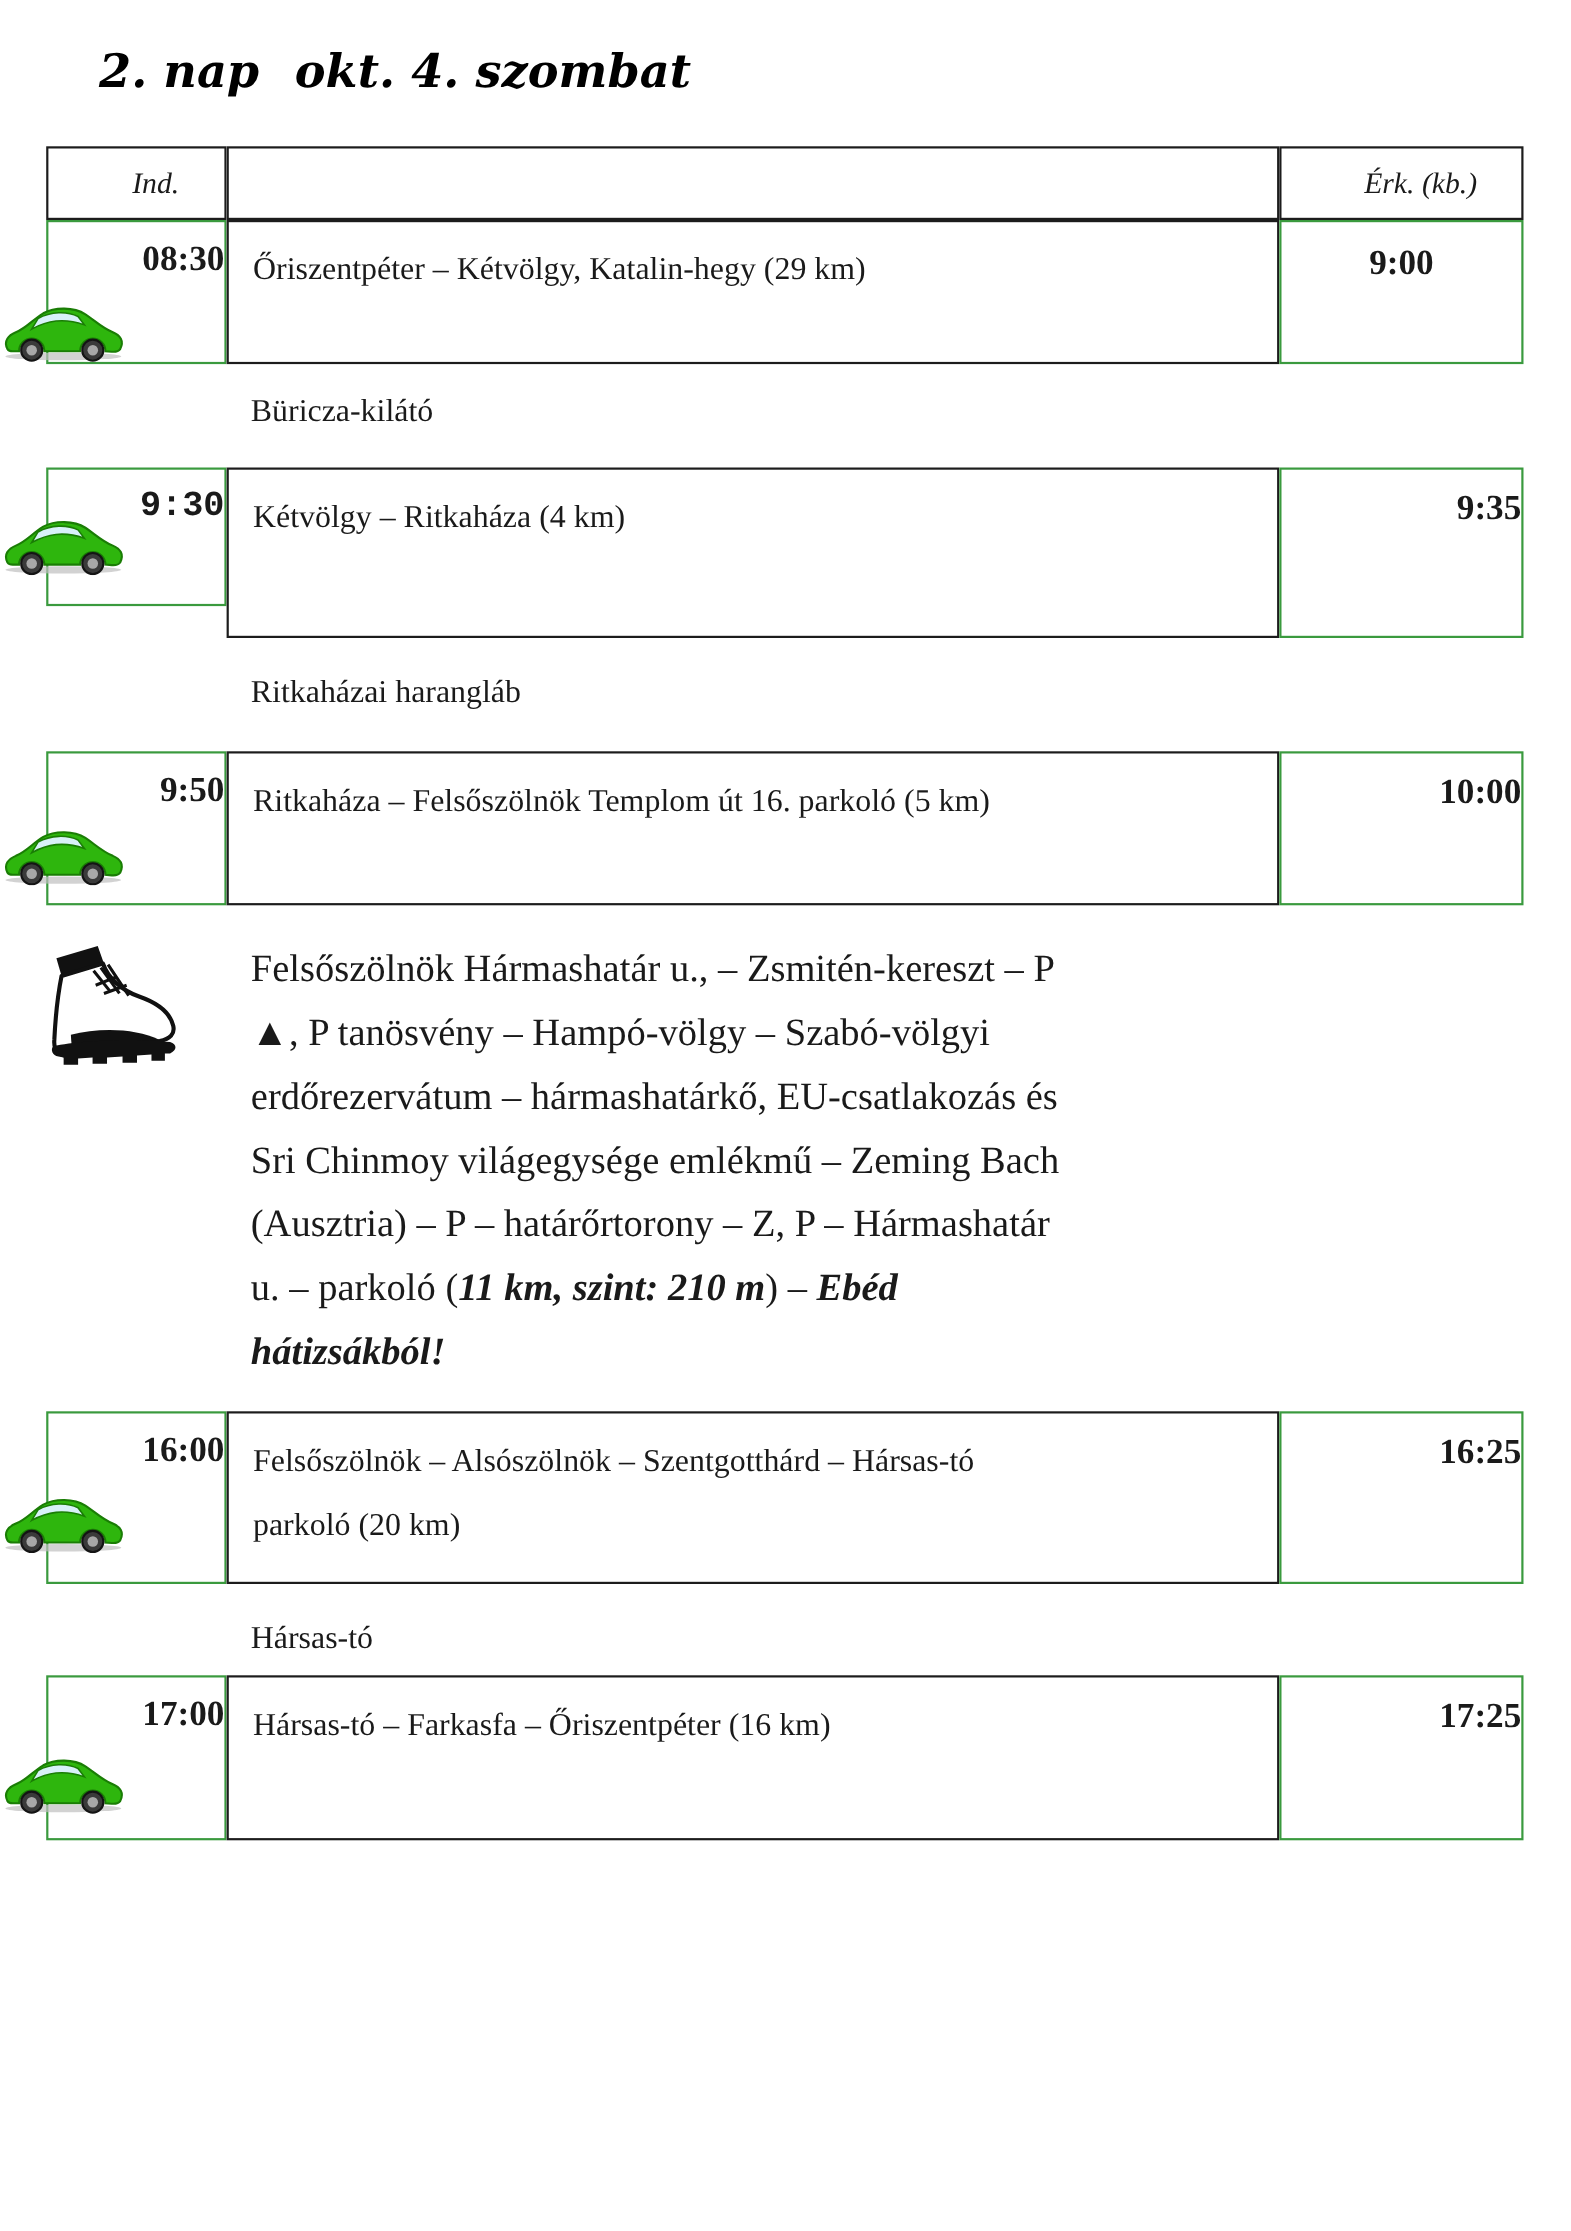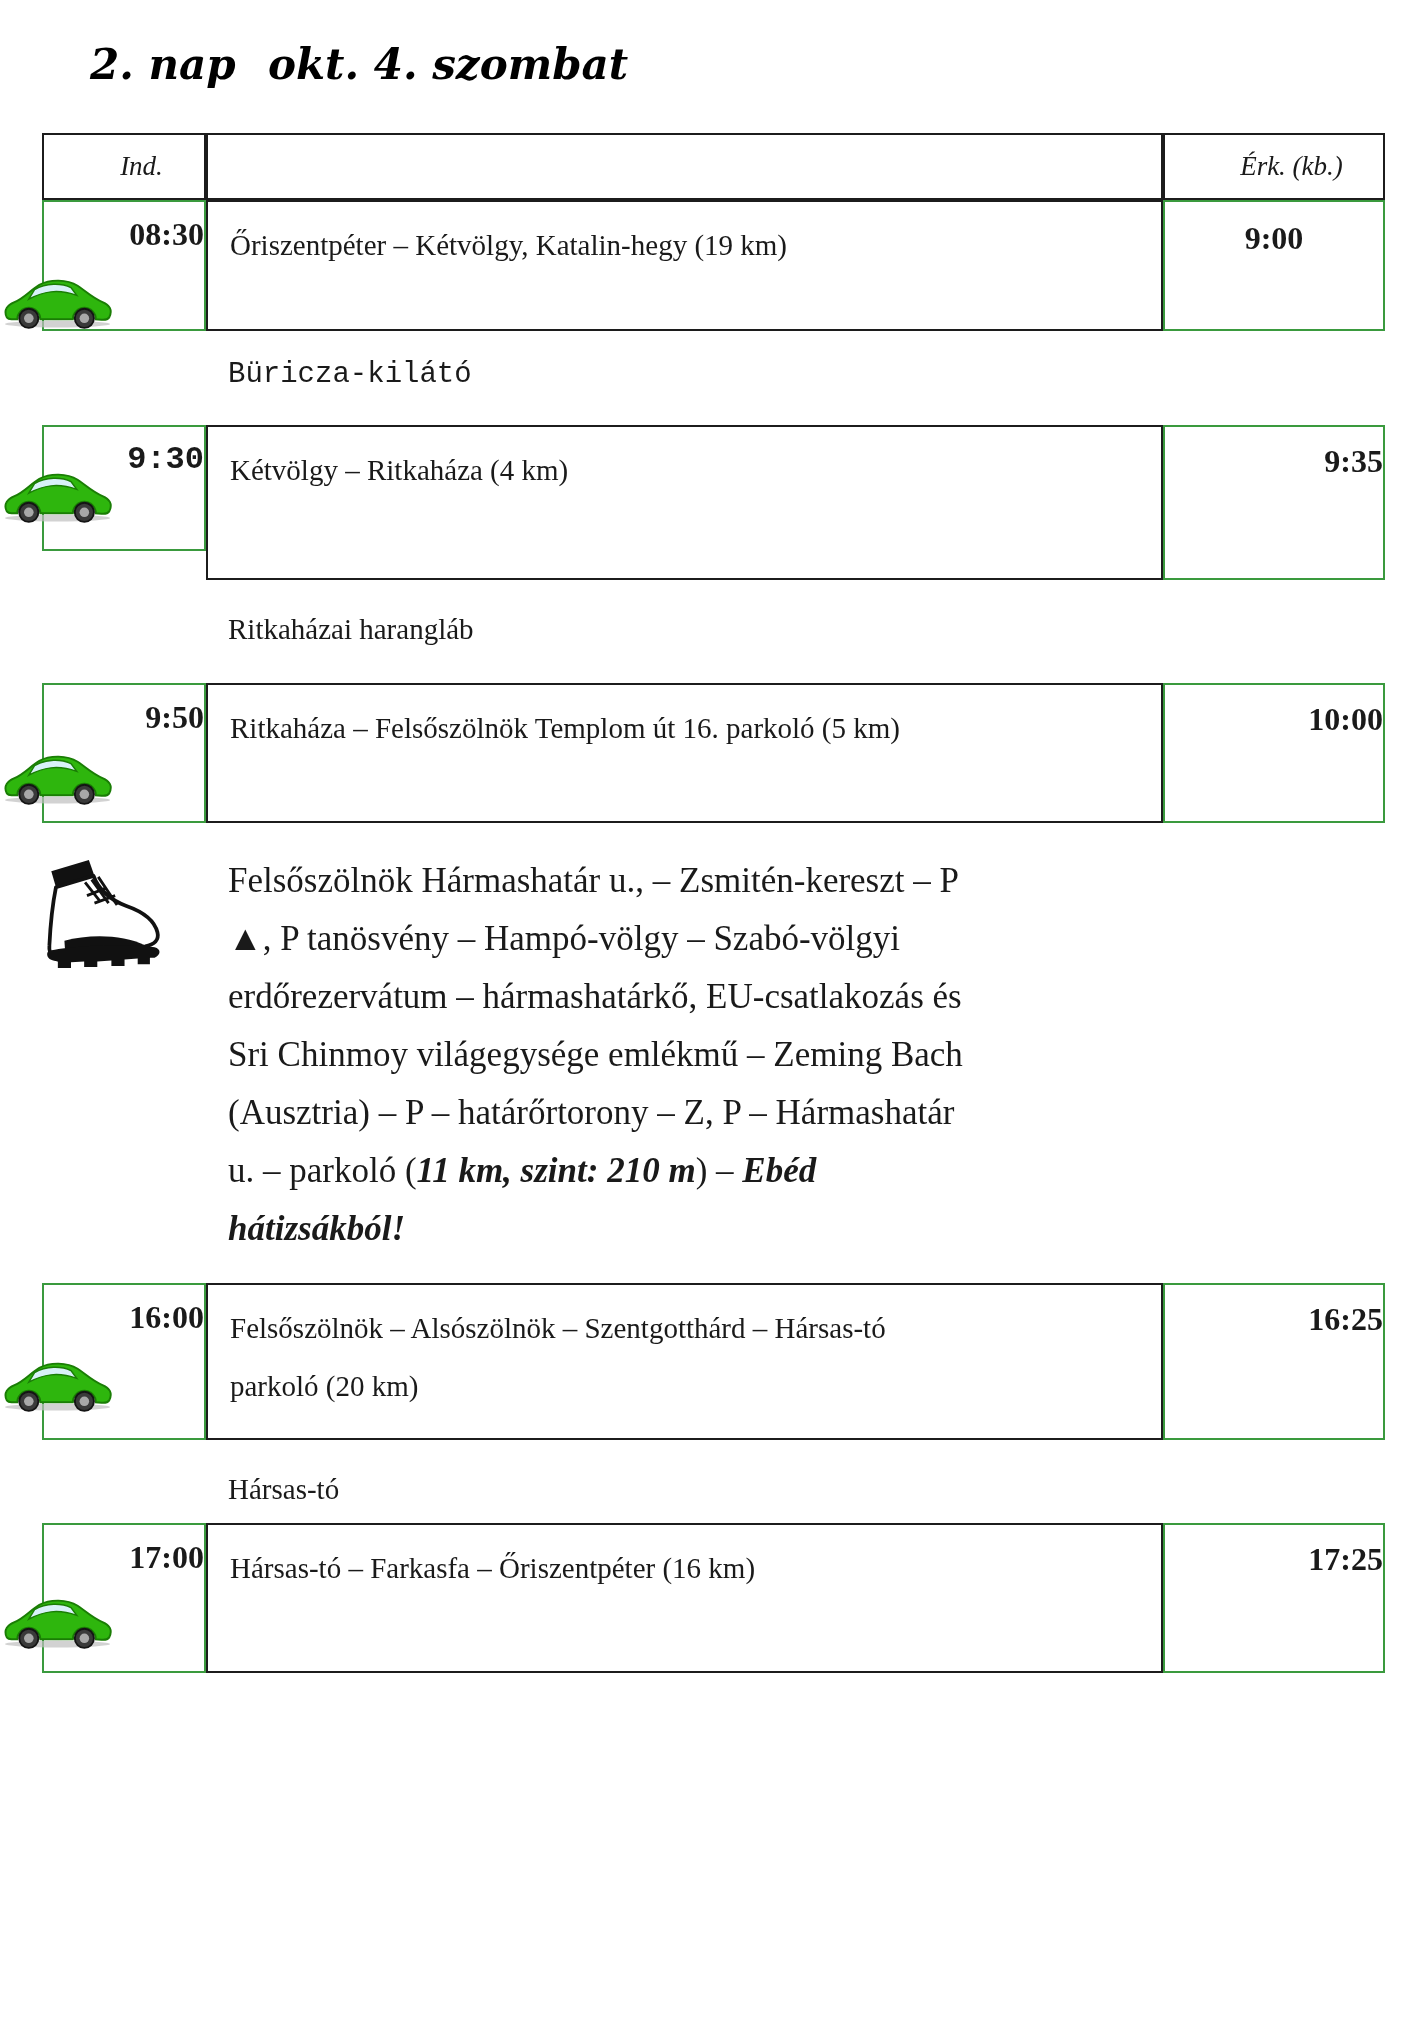--- a/index.html
+++ b/index.html
@@ -56,28 +56,28 @@
         <ellipse cx="58" cy="48" rx="55" ry="3.5" fill="#bfbfbf" opacity="0.7"></ellipse>
         <path d="M5 41 C1 33 6 28 13 25 C23 21 29 13 39 7 C50 1 68 1 79 8 C88 14 95 21 105 25 C112 28 116 33 112 41 C110 44 107 43.5 104 43.5 L98 43 A12 12 0 0 0 74 43 L40 43 A12 12 0 0 0 16 43 L10 43 C7 43 6 42.5 5 41 Z" fill="#2eb60d" stroke="#1a7d05" stroke-width="2"></path>
         <path d="M34 12 C46 5 62 5 72 10 L78 18 C58 11 43 14 28 22 Z" fill="#d8f1f8" stroke="#1a7d05" stroke-width="1.5"></path>
         <circle cx="28" cy="42" r="10" fill="#3a3a3a" stroke="#141414" stroke-width="2"></circle>
           <circle cx="28" cy="42" r="5" fill="#a8a8a8"></circle>
         <circle cx="86" cy="42" r="10" fill="#3a3a3a" stroke="#141414" stroke-width="2"></circle>
           <circle cx="86" cy="42" r="5" fill="#a8a8a8"></circle>
       </svg>
     </div>
     <div class="cell b-black route" style="left:206px;top:200px;width:957px;height:131px;">
-      <span>Őriszentpéter – Kétvölgy, Katalin-hegy (19 km)</span>
+      <span>Őriszentpéter – Kétvölgy, Katalin-hegy (29 km)</span>
     </div>
     <div class="cell b-green arr center" style="left:1163px;top:200px;width:222px;height:131px;">
       <span>9:00</span>
     </div>
   </div>
 
-  <div class="waypoint" style="top:358px;font-family:Liberation Mono, monospace;">Büricza-kilátó</div>
+  <div class="waypoint" style="top:358px;">Büricza-kilátó</div>
 
   <div>
     <div class="cell b-green time" style="left:42px;top:425px;width:164px;height:126px;font-family:Liberation Mono, monospace;">
       <span>9:30</span>
       <svg class="car-icon" style="bottom:26px;" viewBox="0 0 118 52">
         <ellipse cx="58" cy="48" rx="55" ry="3.5" fill="#bfbfbf" opacity="0.7"></ellipse>
         <path d="M5 41 C1 33 6 28 13 25 C23 21 29 13 39 7 C50 1 68 1 79 8 C88 14 95 21 105 25 C112 28 116 33 112 41 C110 44 107 43.5 104 43.5 L98 43 A12 12 0 0 0 74 43 L40 43 A12 12 0 0 0 16 43 L10 43 C7 43 6 42.5 5 41 Z" fill="#2eb60d" stroke="#1a7d05" stroke-width="2"></path>
         <path d="M34 12 C46 5 62 5 72 10 L78 18 C58 11 43 14 28 22 Z" fill="#d8f1f8" stroke="#1a7d05" stroke-width="1.5"></path>
         <circle cx="28" cy="42" r="10" fill="#3a3a3a" stroke="#141414" stroke-width="2"></circle>
           <circle cx="28" cy="42" r="5" fill="#a8a8a8"></circle>

